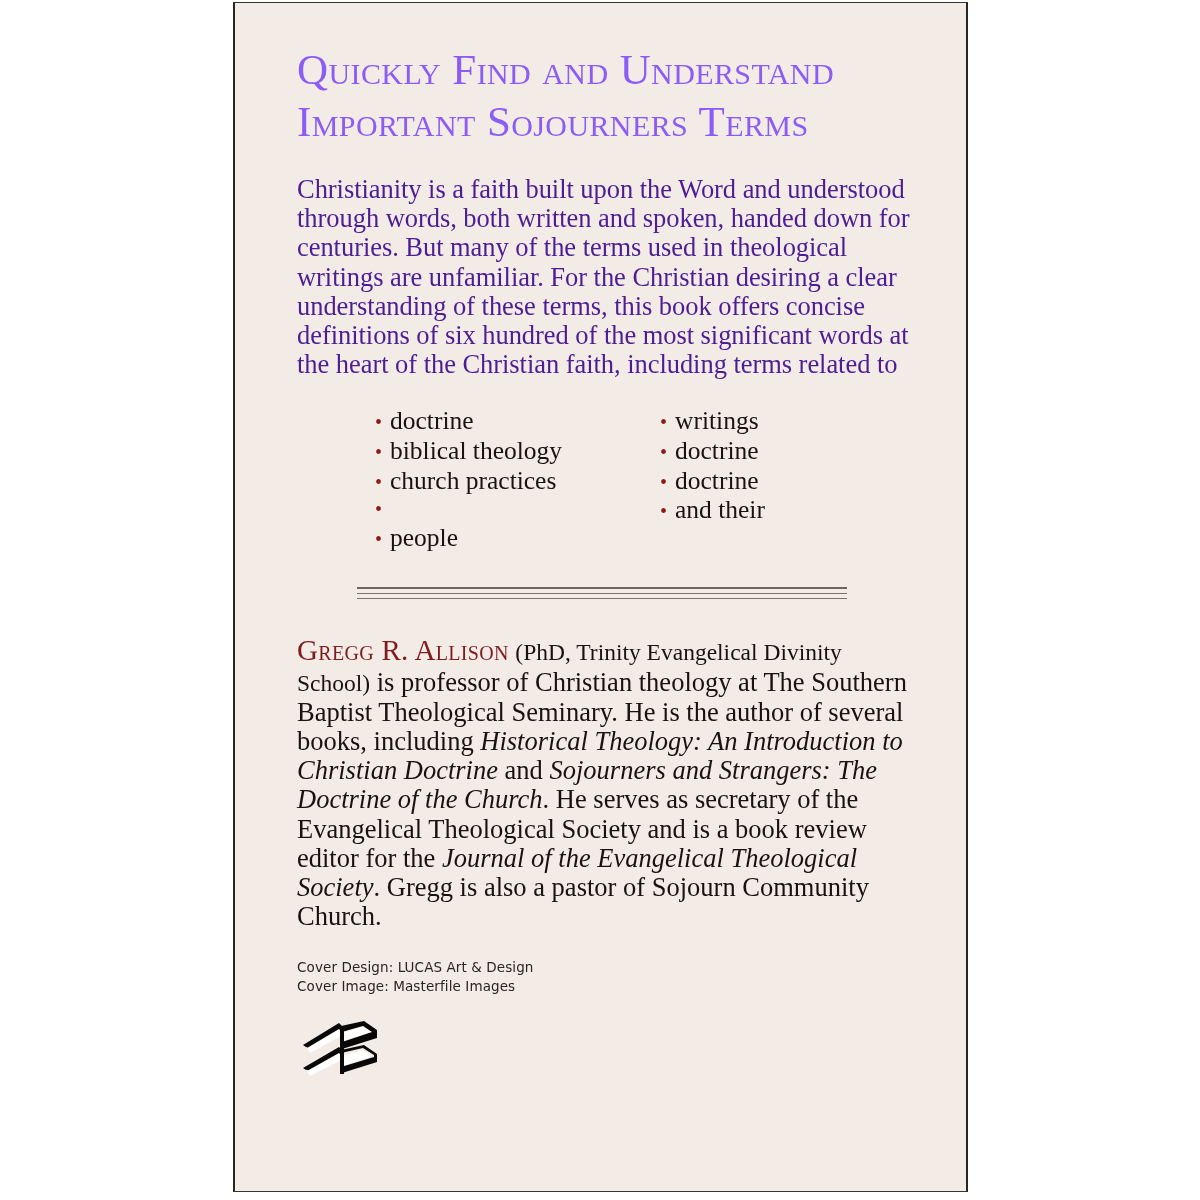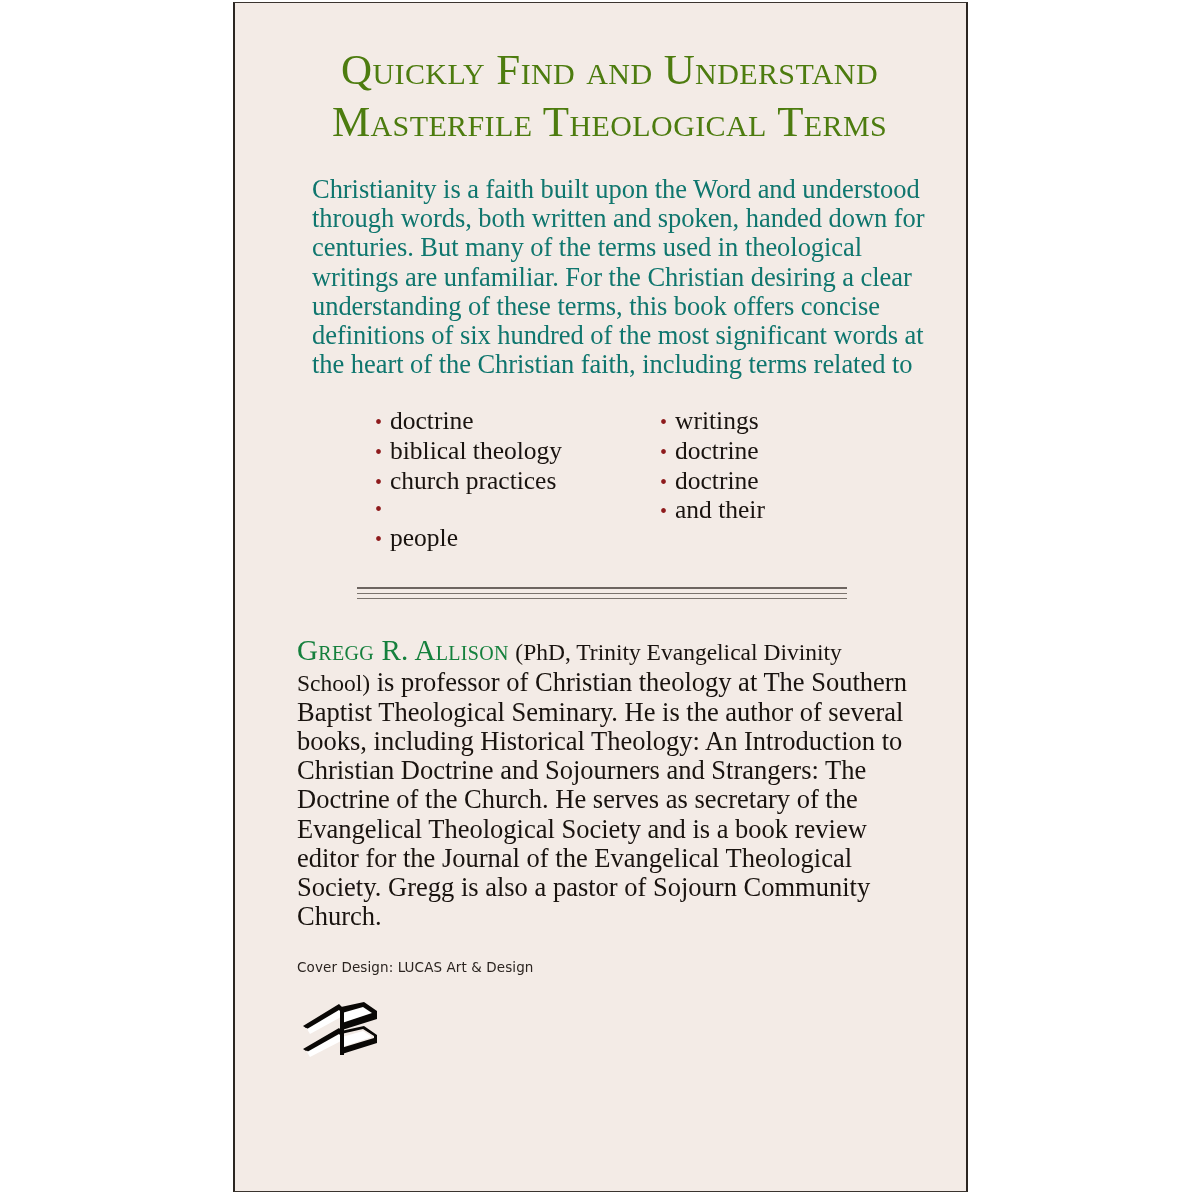--- a/index.html
+++ b/index.html
@@ -33,43 +33,42 @@
     position: absolute;
     left: 62px;
     top: 0;
     width: 625px;
     height: 100%;
   }
 
   
   .headline {
     margin-top: 42px;
-    color: #4d7c0f;
+    color: #8b5cf6;
     font-family: "Liberation Serif", serif;
     font-size: 43px;
     line-height: 50px;
-    text-align: center;
     font-variant: small-caps;
     letter-spacing: 0.4px;
     white-space: nowrap;
   }
   .headline .ln {
     display: block;
   }
   .headline .ln2 {
     margin-top: 2px;
   }
 
   
   .para {
-    color: #0f766e;
+    color: #4c1d95;
     font-size: 26.5px;
     line-height: 29.2px;
     text-align: left;
-    margin: 15px;
+    margin: 0;
     letter-spacing: -0.05px;
   }
   #para-intro {
     margin-top: 28px;
     width: 622px;
   }
   #para-audience {
     margin-top: 40px;
     width: 600px;
   }
@@ -117,29 +116,29 @@
 
   
   #bio {
     margin-top: 37px;
     width: 622px;
     font-size: 26.5px;
     line-height: 29.2px;
     color: #19130f;
   }
   .author-name {
-    color: #15803d;
+    color: #7f1d1d;
     font-variant: small-caps;
     font-size: 29px;
     letter-spacing: 0.3px;
   }
   .credential {
     font-size: 23.5px;
   }
-  .title-italic { }
+  .title-italic { font-style: italic; }
 
   
   .credits {
     margin-top: 14px;
     font-family: "DejaVu Sans", "Liberation Sans", sans-serif;
     font-size: 13.5px;
     line-height: 19px;
     color: #2b2420;
     letter-spacing: 0.1px;
   }
@@ -161,21 +160,21 @@
   }
 </style>
 </head>
 <body>
 
 <div id="cover">
   <div class="inner">
 
     <div class="headline">
       <span class="ln ln1">Quickly Find and Understand</span>
-      <span class="ln ln2">Masterfile Theological Terms</span>
+      <span class="ln ln2">Important Sojourners Terms</span>
     </div>
 
     <p class="para" id="para-intro">Christianity is a faith built upon the Word and understood through words, both written and spoken, handed down for centuries. But many of the terms used in theological writings are unfamiliar. For the Christian desiring a clear understanding of these terms, this book offers concise definitions of six hundred of the most significant words at the heart of the Christian faith, including terms related to</p>
 
     <div class="bullets">
       <div class="bullet-col col-a">
         <div class="bullet-item">
           <span class="bullet-dot">•</span>
           <span>doctrine</span>
         </div>
@@ -219,20 +218,21 @@
     <div class="divider">
       <div class="rule r1"></div>
       <div class="rule r2"></div>
       <div class="rule r3"></div>
     </div>
 
     <p id="bio"><span class="author-name">Gregg R. Allison</span><span> </span><span class="credential">(PhD, Trinity Evangelical Divinity School)</span><span> is professor of Christian theology at The Southern Baptist Theological Seminary. He is the author of several books, including </span><span class="title-italic">Historical Theology: An Introduction to Christian Doctrine</span><span> and </span><span class="title-italic">Sojourners and Strangers: The Doctrine of the Church</span><span>. He serves as secretary of the Evangelical Theological Society and is a book review editor for the </span><span class="title-italic">Journal of the Evangelical Theological Society</span><span>. Gregg is also a pastor of Sojourn Community Church.</span></p>
 
     <div class="credits">
       <div>Cover Design: LUCAS Art &amp; Design</div>
+      <div>Cover Image: Masterfile Images</div>
     </div>
 
     <div class="logo-block">
       <div class="logo-row">
         <span class="logo-mark">
           <svg viewBox="0 0 78 62" width="78" height="62" xmlns="http://www.w3.org/2000/svg">
 
             <path d="M4 26 L36 5 L40 7 L40 12 L10 30 Z" fill="#0a0806"></path>
             <path d="M40 7 L62 2 L74 10 L74 16 L42 27 L40 24 Z" fill="#0a0806"></path>
             <path d="M6 28 L38 9 L40 11 L40 16 L9 33 Z" fill="#ffffff"></path>

